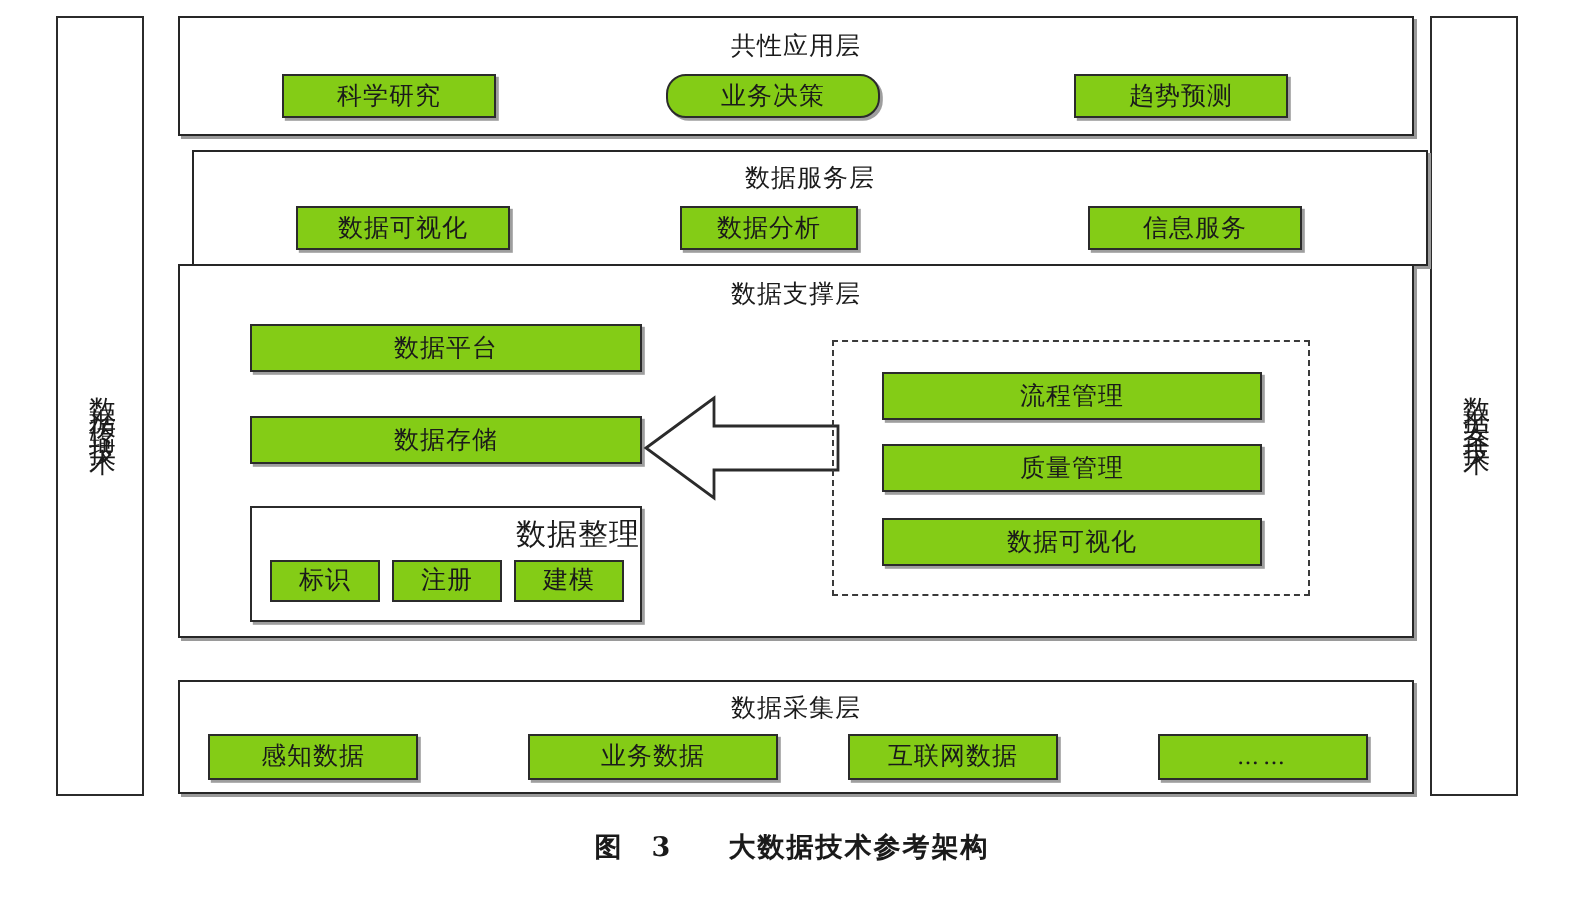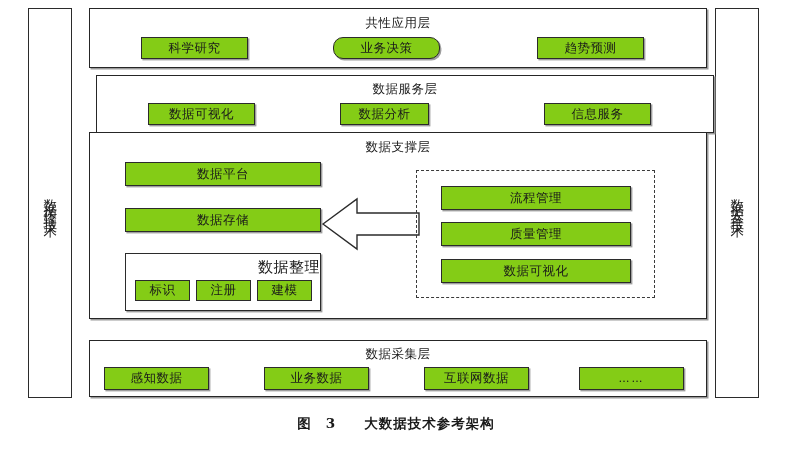--- a/index.html
+++ b/index.html
@@ -198,21 +198,21 @@
   </div>
 </div>
 
 <div class="abs layer" style="left:89px; top:340px; width:618px; height:57px;">
   <div class="layer-title" style="top:5px;">数据采集层</div>
 
   <div class="abs node" style="left:14px; top:26px; width:105px; height:23px;">
     <span>感知数据</span>
   </div>
 
-  <div class="abs node" style="left:174px; top:26px; width:105px; height:23px;">
+  <div class="abs node" style="left:174px; top:26px; width:125px; height:23px;">
     <span>业务数据</span>
   </div>
 
   <div class="abs node" style="left:334px; top:26px; width:105px; height:23px;">
     <span>互联网数据</span>
   </div>
 
   <div class="abs node" style="left:489px; top:26px; width:105px; height:23px;">
     <span style="font-size:11px; letter-spacing:2px;">……</span>
   </div>

